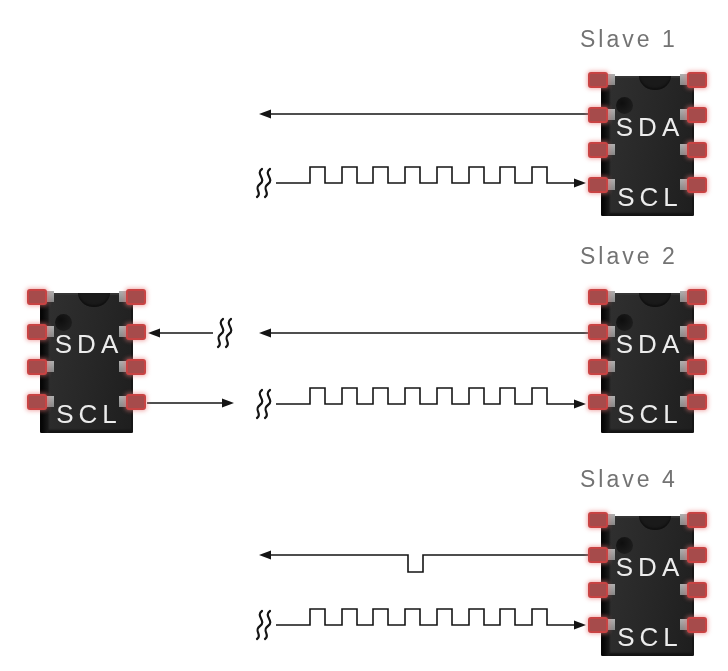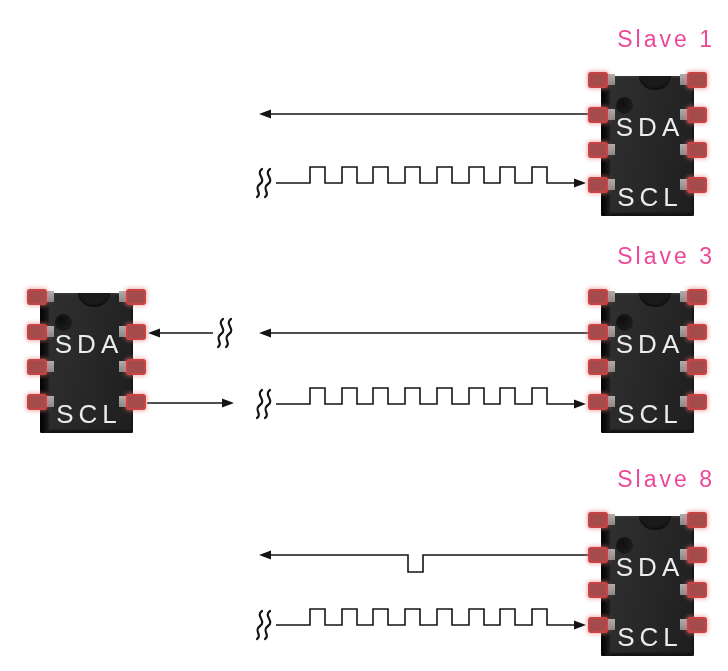--- a/index.html
+++ b/index.html
@@ -7,22 +7,22 @@
     width:728px;height:671px;position:relative;overflow:hidden;
     background:#ffffff;
     font-family:"Liberation Sans","DejaVu Sans",sans-serif;
   }
   #stage{position:absolute;inset:0;width:728px;height:671px;}
   #wiring{position:absolute;left:0;top:0;z-index:1;}
 
   
   .chip{position:absolute;width:119px;height:140px;z-index:2;}
   .chip-title{
-    position:absolute;top:-38px;left:-8px;width:135px;text-align:right;
-    font-size:23px;letter-spacing:3px;color:#ec4899;white-space:nowrap;
+    position:absolute;top:-38px;left:-8px;width:135px;text-align:left;
+    font-size:23px;letter-spacing:3px;color:#737373;white-space:nowrap;
   }
   .ic-body{
     position:absolute;left:13px;top:12px;width:93px;height:140px;
     background:linear-gradient(100deg,#313131 0%,#272727 55%,#1e1e1e 100%);
     border-radius:2px;
     box-shadow:inset -2px 0 0 #161616, inset 0 -3px 2px #131313, inset 0 2px 1px #353535;
     overflow:hidden;
   }
   .ic-edge{
     position:absolute;left:0;top:0;bottom:0;width:10px;
@@ -160,21 +160,21 @@
       <div class="pad l" style="top: 78px;"></div>
       <div class="stub r" style="top: 80px;"></div>
       <div class="pad r" style="top: 78px;"></div>
       <div class="stub l" style="top: 115px;"></div>
       <div class="pad l" style="top: 113px;"></div>
       <div class="stub r" style="top: 115px;"></div>
       <div class="pad r" style="top: 113px;"></div>
     </div>
 
   <div class="chip" style="left:588px;top:281px;">
-    <div class="chip-title">Slave 3</div>
+    <div class="chip-title">Slave 2</div>
     <div class="ic-body">
       <div class="ic-edge"></div>
       <div class="ic-notch"></div>
       <div class="ic-dimple"></div>
       <div class="pin-label sda">SDA</div>
       <div class="pin-label scl">SCL</div>
     </div>
   <div class="stub l" style="top: 10px;"></div>
       <div class="pad l" style="top: 8px;"></div>
       <div class="stub r" style="top: 10px;"></div>
@@ -187,21 +187,21 @@
       <div class="pad l" style="top: 78px;"></div>
       <div class="stub r" style="top: 80px;"></div>
       <div class="pad r" style="top: 78px;"></div>
       <div class="stub l" style="top: 115px;"></div>
       <div class="pad l" style="top: 113px;"></div>
       <div class="stub r" style="top: 115px;"></div>
       <div class="pad r" style="top: 113px;"></div>
     </div>
 
   <div class="chip" style="left:588px;top:504px;">
-    <div class="chip-title">Slave 8</div>
+    <div class="chip-title">Slave 4</div>
     <div class="ic-body">
       <div class="ic-edge"></div>
       <div class="ic-notch"></div>
       <div class="ic-dimple"></div>
       <div class="pin-label sda">SDA</div>
       <div class="pin-label scl">SCL</div>
     </div>
   <div class="stub l" style="top: 10px;"></div>
       <div class="pad l" style="top: 8px;"></div>
       <div class="stub r" style="top: 10px;"></div>

